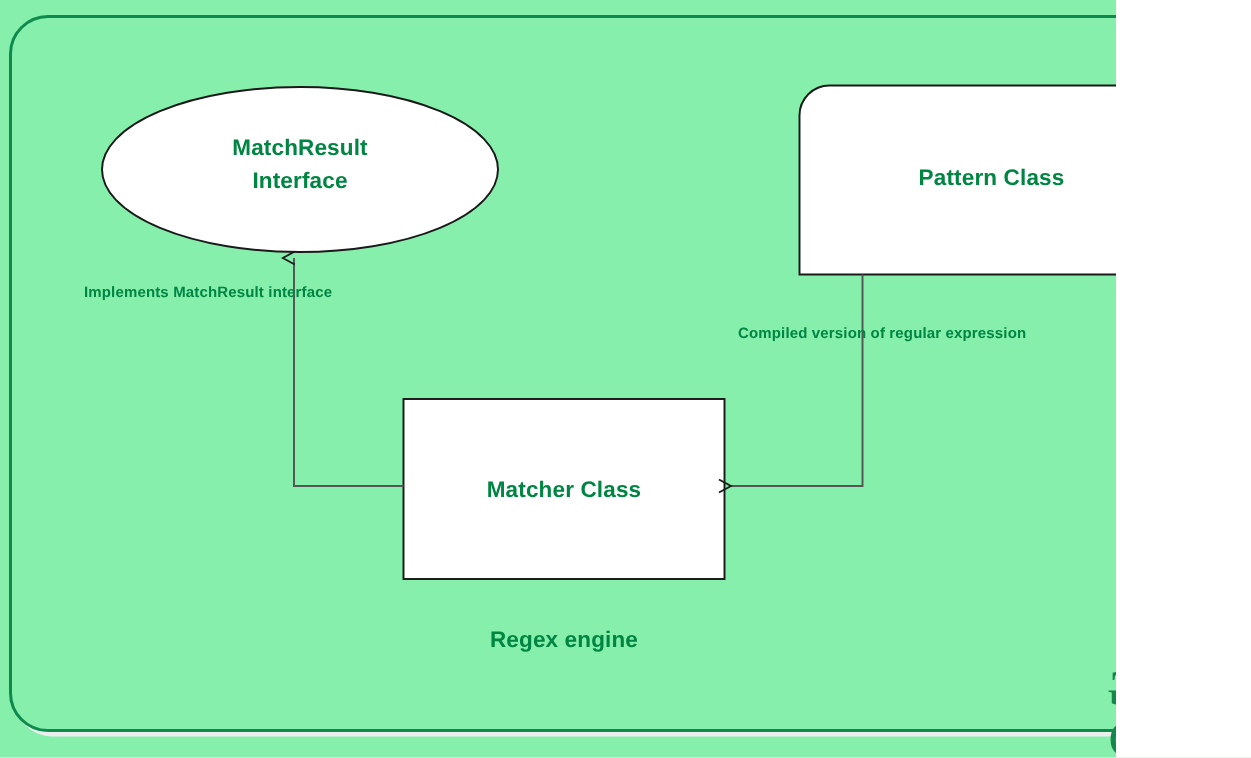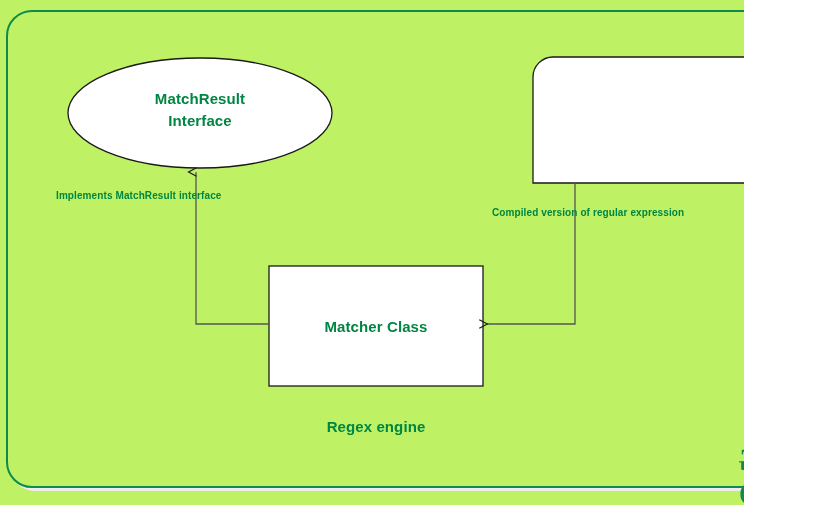--- a/index.html
+++ b/index.html
@@ -8,21 +8,21 @@
     padding: 0;
     background: #ffffff;
   }
   body {
     font-family: "Liberation Sans", sans-serif;
   }
   #canvas {
     position: relative;
     width: 744px;
     height: 505px;
-    background: #bef264;
+    background: #86efac;
     overflow: hidden;
   }
   
   #outer-frame {
     position: absolute;
     left: 6px;
     top: 10px;
     width: 816px;
     height: 478px;
     border: 2px solid #0f8a4d;
@@ -78,21 +78,21 @@
     left: 269px;
     top: 416px;
     width: 214px;
   }
   #implements-label {
     left: 56px;
     top: 190px;
   }
   #compiled-label {
     left: 492px;
-    top: 207px;
+    top: 217px;
   }
   
   #gfg-logo {
     position: absolute;
     left: 739px;
     top: 443px;
     color: #15874b;
     font-family: "Liberation Serif", serif;
     font-size: 34px;
     line-height: 1;
@@ -128,20 +128,21 @@
     <rect x="269" y="266" width="214" height="120" fill="#ffffff" stroke="#1a1a1a" stroke-width="1.3"></rect>
 
     <path d="M 269,324 L 196,324 L 196,172" fill="none" stroke="#555555" stroke-width="1.3" marker-end="url(#arrow-up)"></path>
 
     <path d="M 575,183 L 575,324 L 487,324" fill="none" stroke="#555555" stroke-width="1.3" marker-end="url(#arrow-left)"></path>
   </svg>
 
   <div class="node-label" id="matchresult-label">MatchResult
 Interface</div>
 
+  <div class="node-label" id="pattern-label">Pattern Class</div>
 
   <div class="node-label" id="matcher-label">Matcher Class</div>
 
   <div class="node-label" id="regex-engine-label">Regex engine</div>
 
   <div class="edge-label" id="implements-label">Implements MatchResult interface</div>
 
   <div class="edge-label" id="compiled-label">Compiled version of regular expression</div>
 
   <div id="gfg-logo">

